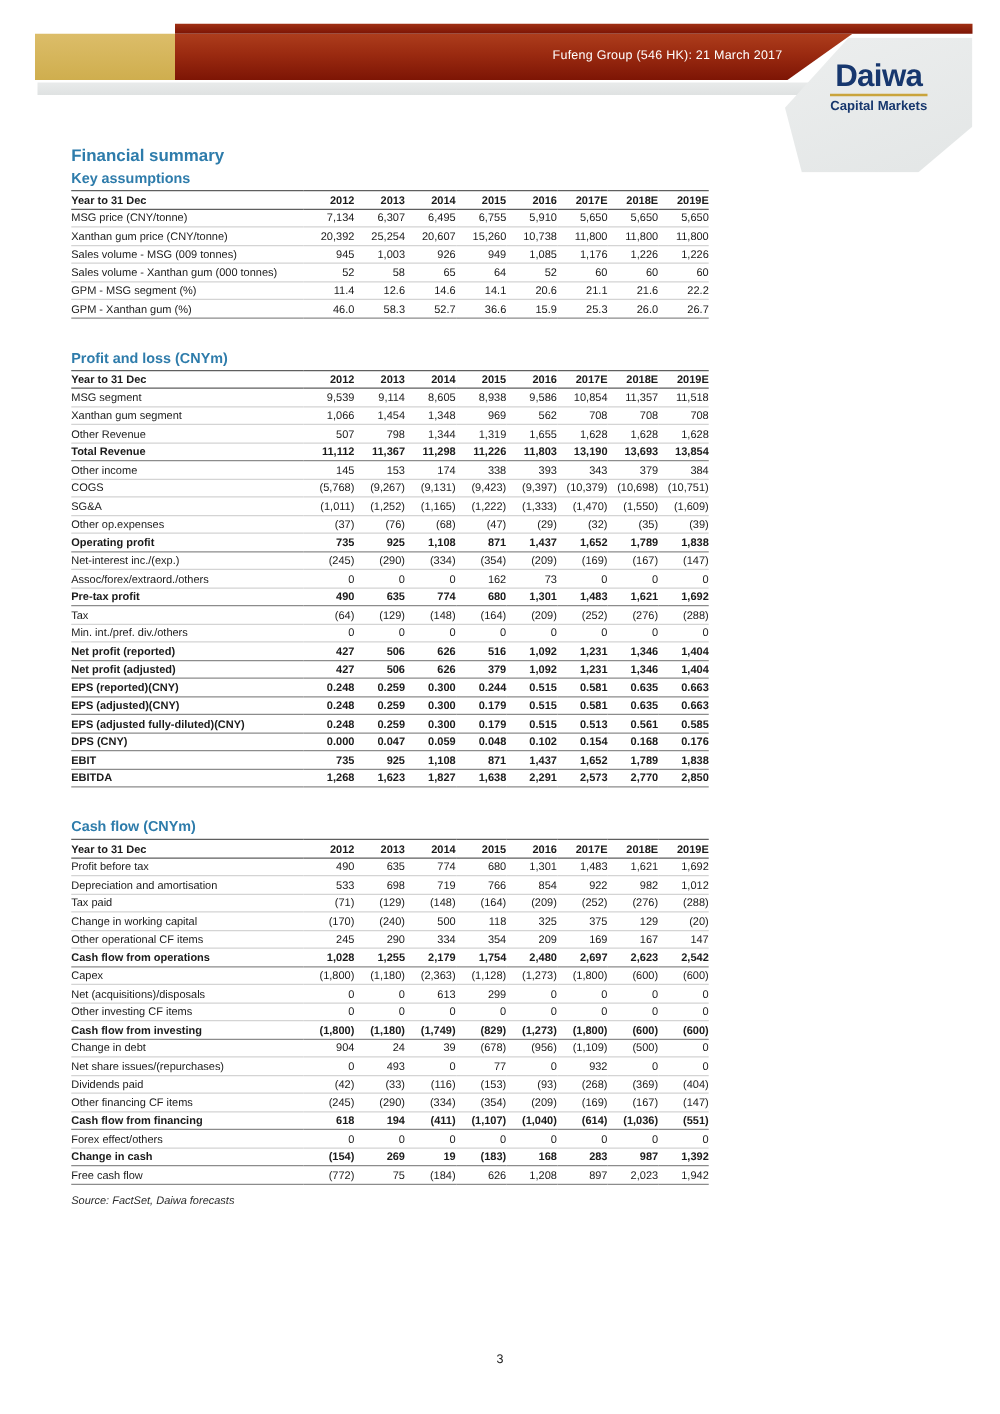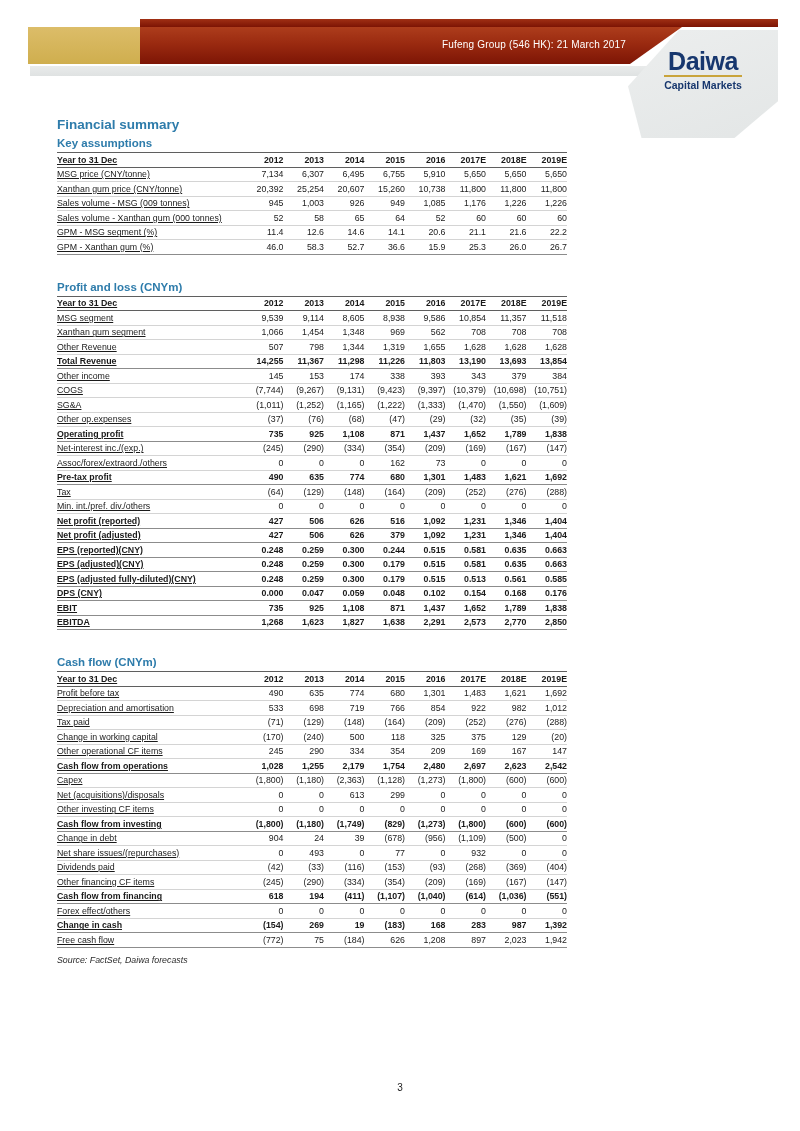--- a/index.html
+++ b/index.html
@@ -58,21 +58,21 @@
   .content{position:absolute;left:57px;top:117px;width:510px;}
   .fin-title{color:var(--heading-blue);font-size:13.5px;font-weight:bold;margin-bottom:5px;}
   .section-title{color:var(--heading-blue);font-size:11.5px;font-weight:bold;margin-bottom:3px;}
   .section{margin-bottom:0;}
   .gap-2{height:26px;}
   table{border-collapse:collapse;width:510px;table-layout:fixed;}
   th,td{
     font-size:8.8px;line-height:1.15;padding:1.8px 0 1.6px 0;
     text-align:right;vertical-align:middle;color:#1a1a1a;
   }
-  th:first-child,td:first-child{text-align:left;width:186px;padding-right:4px;text-decoration:underline;}
+  th:first-child,td:first-child{text-align:left;width:186px;padding-right:4px;}
   thead th{
     font-weight:bold;
     border-top:1.4px solid #5f5f5f;border-bottom:1.4px solid #5f5f5f;
   }
   tbody td{border-bottom:1px solid #d4d4d4;}
   tbody tr.bold-row td{
     font-weight:bold;
     border-top:1px solid #8c8c8c;border-bottom:1px solid #8c8c8c;
   }
   tbody tr:last-child td{border-bottom:1px solid #8c8c8c;}
@@ -234,21 +234,21 @@
             <td>798</td>
             <td>1,344</td>
             <td>1,319</td>
             <td>1,655</td>
             <td>1,628</td>
             <td>1,628</td>
             <td>1,628</td>
           </tr>
           <tr class="bold-row">
             <td>Total Revenue</td>
-            <td>14,255</td>
+            <td>11,112</td>
             <td>11,367</td>
             <td>11,298</td>
             <td>11,226</td>
             <td>11,803</td>
             <td>13,190</td>
             <td>13,693</td>
             <td>13,854</td>
           </tr>
           <tr>
             <td>Other income</td>
@@ -256,21 +256,21 @@
             <td>153</td>
             <td>174</td>
             <td>338</td>
             <td>393</td>
             <td>343</td>
             <td>379</td>
             <td>384</td>
           </tr>
           <tr>
             <td>COGS</td>
-            <td>(7,744)</td>
+            <td>(5,768)</td>
             <td>(9,267)</td>
             <td>(9,131)</td>
             <td>(9,423)</td>
             <td>(9,397)</td>
             <td>(10,379)</td>
             <td>(10,698)</td>
             <td>(10,751)</td>
           </tr>
           <tr>
             <td>SG&amp;A</td>

